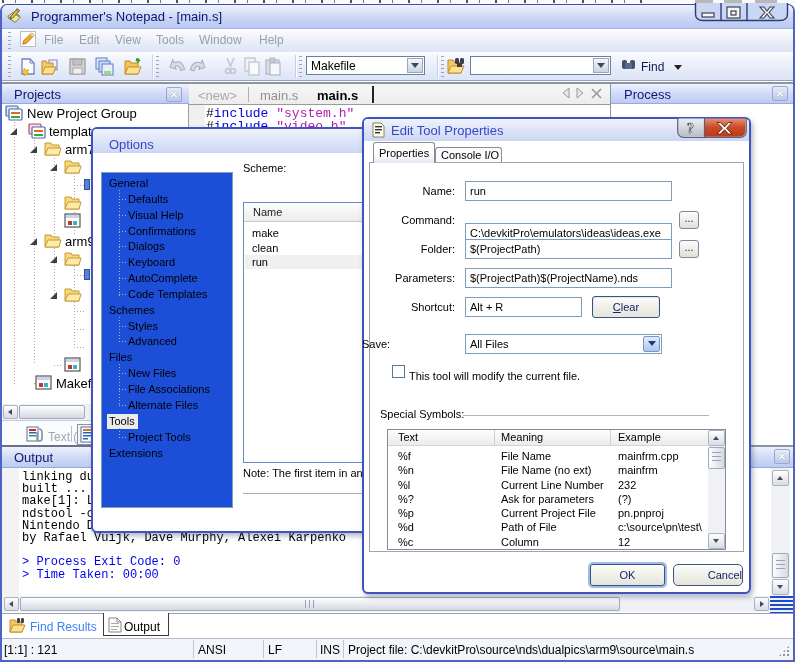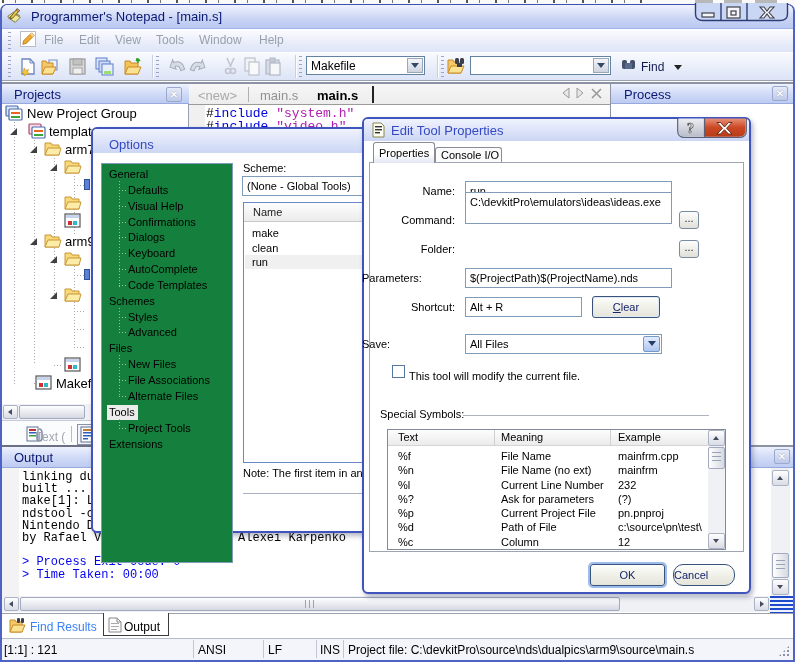--- a/index.html
+++ b/index.html
@@ -262,21 +262,21 @@
 <div class="a" style="left:179px;top:409px;width:0;height:0;border-top:3px solid transparent;border-bottom:3px solid transparent;border-left:4px solid #454c60"></div>
 
 <div class="a" style="left:2px;top:420px;width:187px;height:27px;background:#fbfcfe;border-top:1px solid #c6cbd8;border-right:1px solid #98a0b0;border-bottom:2px solid #6a7184"></div>
 <svg class="a" style="left:26px;top:426px" width="17" height="17" viewBox="0 0 17 17">
   <rect x="1" y="1" width="11" height="14" fill="#fff" stroke="#607090" stroke-width="1"></rect>
   <rect x="3" y="3" width="7" height="2" fill="#c03030"></rect>
   <rect x="3" y="6" width="7" height="1.5" fill="#3060c0"></rect>
   <rect x="3" y="9" width="7" height="1.5" fill="#30a040"></rect>
   <path d="M13 3 Q16 3 16 7 L16 12 Q16 15 13.5 15 Q11 15 11 12 L11 6" fill="none" stroke="#8090a8" stroke-width="1.6"></path>
 </svg>
-<div class="a" style="left:36px;top:430px;font-size:12px;color:#a2a6b0">Text (</div>
+<div class="a" style="left:48px;top:430px;font-size:12px;color:#a2a6b0">Text (</div>
 <div class="a" style="left:71px;top:426px;width:1px;height:16px;background:#b8bcc8"></div>
 <div class="a" style="left:77px;top:424px;width:22px;height:21px;border:1px solid #8a92a8;background:#f2f5fb"></div>
 <svg class="a" style="left:80px;top:426px" width="16" height="17" viewBox="0 0 16 17">
   <rect x="1" y="1" width="12" height="15" fill="#fff" stroke="#607090" stroke-width="1"></rect>
   <rect x="3" y="3" width="8" height="2" fill="#c08030"></rect>
   <rect x="3" y="6" width="8" height="1.5" fill="#3060c0"></rect>
   <rect x="3" y="9" width="8" height="1.5" fill="#3060c0"></rect>
   <rect x="3" y="12" width="5" height="1.5" fill="#3060c0"></rect>
 </svg>
 
@@ -365,21 +365,21 @@
 <div class="a" style="left:320px;top:643px;font-size:12px">INS</div>
 <div class="a" style="left:343px;top:640px;width:1px;height:18px;background:#c2c6d2"></div>
 <div class="a" style="left:348px;top:643px;font-size:12px">Project file: C:\devkitPro\source\nds\dualpics\arm9\source\main.s</div>
 <div class="a" style="left:778px;top:645px;width:12px;height:12px;background-image:radial-gradient(circle at 2px 2px,#8a90a6 1.1px,transparent 1.4px);background-size:4px 4px;clip-path:polygon(100% 0,100% 100%,0 100%)"></div>
 
 <div class="a" style="left:91px;top:127px;width:389px;height:406px;z-index:20">
   <div class="a" style="left:0;top:0;width:389px;height:406px;background:#fff;border:2px solid #3f55bd;border-radius:6px;box-shadow:2px 3px 5px rgba(40,50,90,.35)"></div>
   <div class="a" style="left:2px;top:2px;width:385px;height:24px;background:linear-gradient(#f0f3fd,#ccd6f5);border-radius:4px 4px 0 0"></div>
   <div class="a" style="left:18px;top:10px;font-size:13px;color:#3549c4">Options</div>
 
-  <div class="a" style="left:10px;top:36px;width:132px;height:400px;border:1px solid #7f9db9;background:#15803d;overflow:hidden">
+  <div class="a" style="left:10px;top:45px;width:132px;height:336px;border:1px solid #7f9db9;background:#1d4ed8;overflow:hidden">
     <div class="a" style="left:7px;top:4px;font-size:11px">General</div>
     <div class="a" style="left:26px;top:20px;font-size:11px">Defaults</div>
     <div class="a" style="left:26px;top:36px;font-size:11px">Visual Help</div>
     <div class="a" style="left:26px;top:52px;font-size:11px">Confirmations</div>
     <div class="a" style="left:26px;top:67px;font-size:11px">Dialogs</div>
     <div class="a" style="left:26px;top:83px;font-size:11px">Keyboard</div>
     <div class="a" style="left:26px;top:99px;font-size:11px">AutoComplete</div>
     <div class="a" style="left:26px;top:115px;font-size:11px">Code Templates</div>
     <div class="a" style="left:7px;top:131px;font-size:11px">Schemes</div>
     <div class="a" style="left:26px;top:147px;font-size:11px">Styles</div>
@@ -405,23 +405,20 @@
     <div class="a" style="left:17px;top:168px;width:7px;height:1px;background-image:repeating-linear-gradient(90deg,#b0b0b0 0 1px,transparent 1px 3px)"></div>
     <div class="a" style="left:17px;top:191px;width:1px;height:42px;background-image:repeating-linear-gradient(#b0b0b0 0 1px,transparent 1px 3px)"></div>
     <div class="a" style="left:17px;top:200px;width:7px;height:1px;background-image:repeating-linear-gradient(90deg,#b0b0b0 0 1px,transparent 1px 3px)"></div>
     <div class="a" style="left:17px;top:216px;width:7px;height:1px;background-image:repeating-linear-gradient(90deg,#b0b0b0 0 1px,transparent 1px 3px)"></div>
     <div class="a" style="left:17px;top:232px;width:7px;height:1px;background-image:repeating-linear-gradient(90deg,#b0b0b0 0 1px,transparent 1px 3px)"></div>
     <div class="a" style="left:17px;top:255px;width:1px;height:10px;background-image:repeating-linear-gradient(#b0b0b0 0 1px,transparent 1px 3px)"></div>
     <div class="a" style="left:17px;top:264px;width:7px;height:1px;background-image:repeating-linear-gradient(90deg,#b0b0b0 0 1px,transparent 1px 3px)"></div>
   </div>
 
   <div class="a" style="left:152px;top:35px;font-size:11px">Scheme:</div>
-  <div class="a" style="left:151px;top:49px;width:212px;height:20px;border:1px solid #7f9db9;background:#fff">
-    <div class="a" style="left:4px;top:3px;font-size:11px">(None - Global Tools)</div>
-  </div>
   <div class="a" style="left:152px;top:75px;width:212px;height:261px;border:1px solid #6888c8;background:#fff">
     <div class="a" style="left:0;top:0;width:210px;height:19px;background:linear-gradient(#fdfdfd,#ececec);border-bottom:1px solid #c8c8c8"></div>
     <div class="a" style="left:9px;top:3px;font-size:11px;color:#222">Name</div>
     <div class="a" style="left:8px;top:24px;font-size:11px">make</div>
     <div class="a" style="left:8px;top:39px;font-size:11px">clean</div>
     <div class="a" style="left:1px;top:52px;width:208px;height:14px;background:#f0f0f0"></div>
     <div class="a" style="left:8px;top:53px;font-size:11px">run</div>
   </div>
   <div class="a" style="left:152px;top:340px;font-size:11px">Note: The first item in an</div>
   <div class="a" style="left:152px;top:366px;width:215px;height:1px;background:#a8b0c0"></div>
@@ -461,25 +458,26 @@
   <div class="a" style="left:11px;top:25px;width:62px;height:21px;background:linear-gradient(#fff 55%,#e3e7f4);border:1px solid #898c95;border-bottom:none;border-radius:3px 3px 0 0;z-index:2"></div>
   <div class="a" style="left:17px;top:30px;font-size:11px;z-index:3">Properties</div>
   <div class="a" style="left:73px;top:30px;width:67px;height:16px;background:#fbfbfb;border:1px solid #898c95;border-bottom:none;border-radius:3px 3px 0 0"></div>
   <div class="a" style="left:79px;top:32px;font-size:11px">Console I/O</div>
 
   <div class="a" style="left:7px;top:45px;width:375px;height:390px;border:1px solid #9fa4b2;background:#fff"></div>
 
   <div class="a" style="left:0px;top:68px;width:93px;text-align:right;font-size:11px">Name:</div>
   <div class="a tb" style="left:103px;top:64px;width:207px;height:20px">run</div>
   <div class="a" style="left:0px;top:97px;width:93px;text-align:right;font-size:11px">Command:</div>
-  <div class="a tb" style="left:103px;top:75px;width:207px;height:32px">C:\devkitPro\emulators\ideas\ideas.exe</div>
+  <div class="a tb" style="left:103px;top:106px;width:207px;height:24px">C:\devkitPro\emulators\ideas\ideas.exe</div>
   <div class="a" style="left:317px;top:94px;width:20px;height:18px;background:linear-gradient(#fdfdfd,#e0e0d8);border:1px solid #7c8aa0;border-radius:3px;text-align:center;font-size:11px;line-height:12px;color:#223">...</div>
   <div class="a" style="left:0px;top:126px;width:93px;text-align:right;font-size:11px">Folder:</div>
+  <div class="a tb" style="left:103px;top:122px;width:207px;height:20px">$(ProjectPath)</div>
   <div class="a" style="left:317px;top:123px;width:20px;height:18px;background:linear-gradient(#fdfdfd,#e0e0d8);border:1px solid #7c8aa0;border-radius:3px;text-align:center;font-size:11px;line-height:12px;color:#223">...</div>
-  <div class="a" style="left:0px;top:155px;width:93px;text-align:left;font-size:11px">Parameters:</div>
+  <div class="a" style="left:0px;top:155px;width:93px;text-align:right;font-size:11px">Parameters:</div>
   <div class="a tb" style="left:103px;top:151px;width:207px;height:20px">$(ProjectPath)$(ProjectName).nds</div>
   <div class="a" style="left:0px;top:184px;width:93px;text-align:right;font-size:11px">Shortcut:</div>
   <div class="a tb" style="left:103px;top:180px;width:117px;height:20px">Alt + R</div>
   <div class="a" style="left:230px;top:179px;width:68px;height:22px;background:linear-gradient(#fdfdfa,#e4e4da);border:1px solid #39537c;border-radius:3px;box-shadow:inset 0 0 0 1px #dfe8f4;text-align:center;font-size:11px;color:#16246a;line-height:20px"><u>C</u>lear</div>
   <div class="a" style="left:0px;top:221px;width:93px;text-align:left;font-size:11px">Save:</div>
   <div class="a" style="left:103px;top:217px;width:197px;height:20px;border:1px solid #7f9db9;background:#fff">
     <div class="a" style="left:4px;top:3px;font-size:11px">All Files</div>
     <div class="a" style="right:1px;top:1px;width:17px;height:16px;background:linear-gradient(#e2ecfd,#aec6f0);border:1px solid #7498c8;border-radius:2px"></div>
     <div class="a" style="right:5px;top:6px;width:0;height:0;border-left:4px solid transparent;border-right:4px solid transparent;border-top:5px solid #223c66"></div>
   </div>
@@ -502,14 +500,14 @@
     <div class="a" style="left:320px;top:0;width:17px;height:119px;background:#f0f1f4"></div>
     <div class="a" style="left:320px;top:0;width:17px;height:16px;background:linear-gradient(#fefefe,#d9dce4);border:1px solid #aab2c4;border-radius:2px"></div>
     <div class="a" style="left:325px;top:6px;width:0;height:0;border-left:3px solid transparent;border-right:3px solid transparent;border-bottom:4px solid #454c60"></div>
     <div class="a" style="left:320px;top:17px;width:17px;height:22px;background:linear-gradient(90deg,#fefefe,#d5d9e2);border:1px solid #a2aabf;border-radius:2px"></div>
     <div class="a" style="left:324px;top:22px;width:9px;height:11px;background-image:repeating-linear-gradient(#9aa2b8 0 1px,transparent 1px 4px)"></div>
     <div class="a" style="left:320px;top:103px;width:17px;height:16px;background:linear-gradient(#fefefe,#d9dce4);border:1px solid #aab2c4;border-radius:2px"></div>
     <div class="a" style="left:325px;top:109px;width:0;height:0;border-left:3px solid transparent;border-right:3px solid transparent;border-top:4px solid #454c60"></div>
   </div>
 
   <div class="a" style="left:228px;top:447px;width:75px;height:22px;background:linear-gradient(#fdfdfa,#e4e4da);border:1px solid #39537c;border-radius:3px;box-shadow:0 0 0 2px #9cbcec;text-align:center;font-size:11px;color:#16246a;line-height:20px">OK</div>
-  <div class="a" style="left:311px;top:447px;width:62px;height:22px;background:linear-gradient(#fdfdfa,#e4e4da);border:1px solid #39537c;border-radius:10px;text-align:left;font-size:11px;color:#16246a;line-height:20px">Cancel</div>
+  <div class="a" style="left:311px;top:447px;width:70px;height:22px;background:linear-gradient(#fdfdfa,#e4e4da);border:1px solid #39537c;border-radius:5px;text-align:right;font-size:11px;color:#16246a;line-height:20px">Cancel</div>
 </div>
 
 </body></html>

